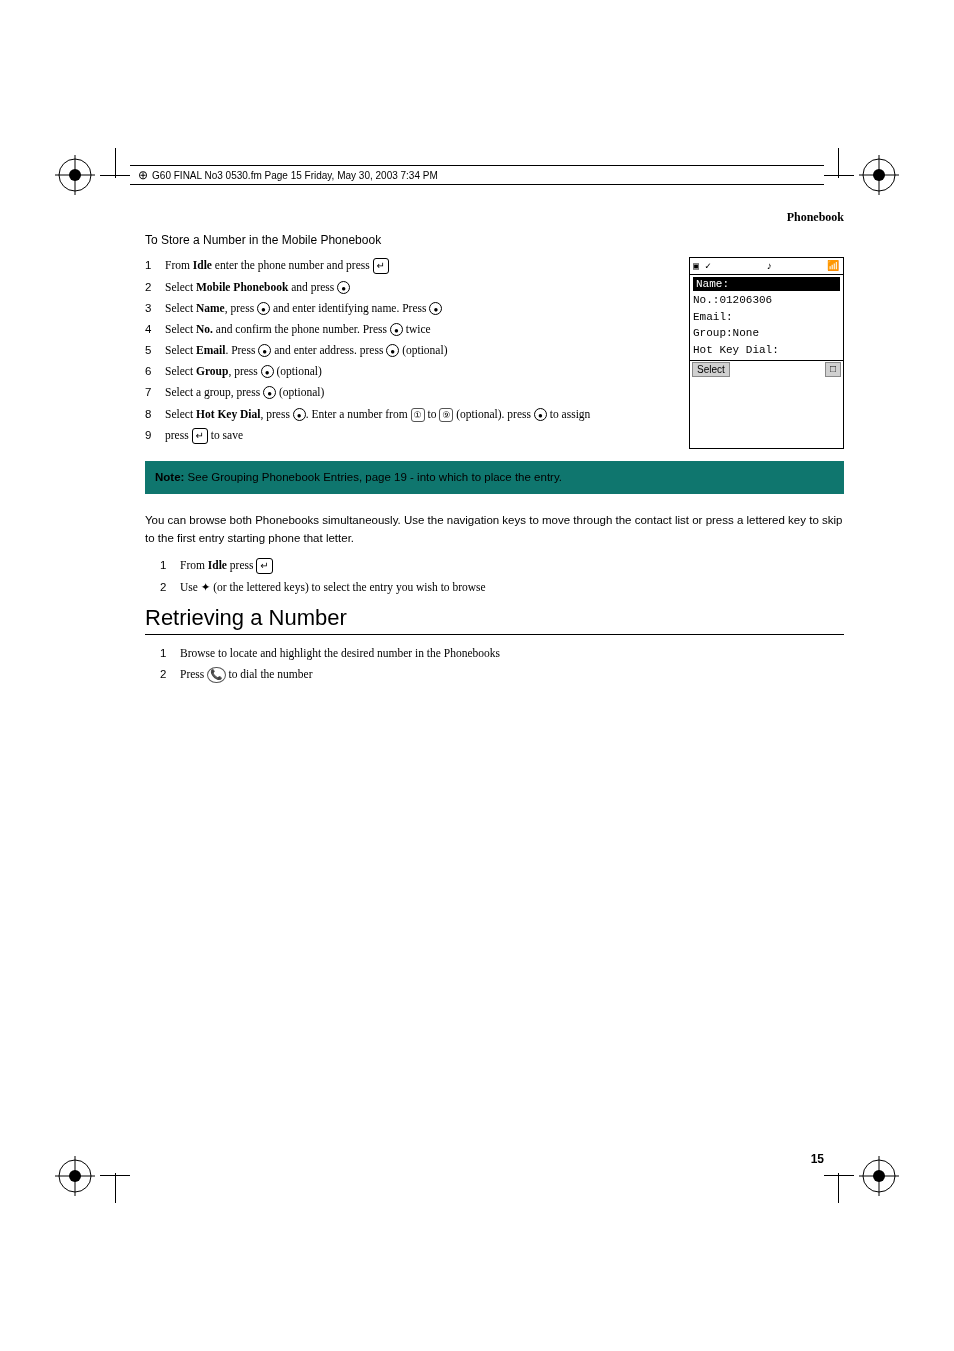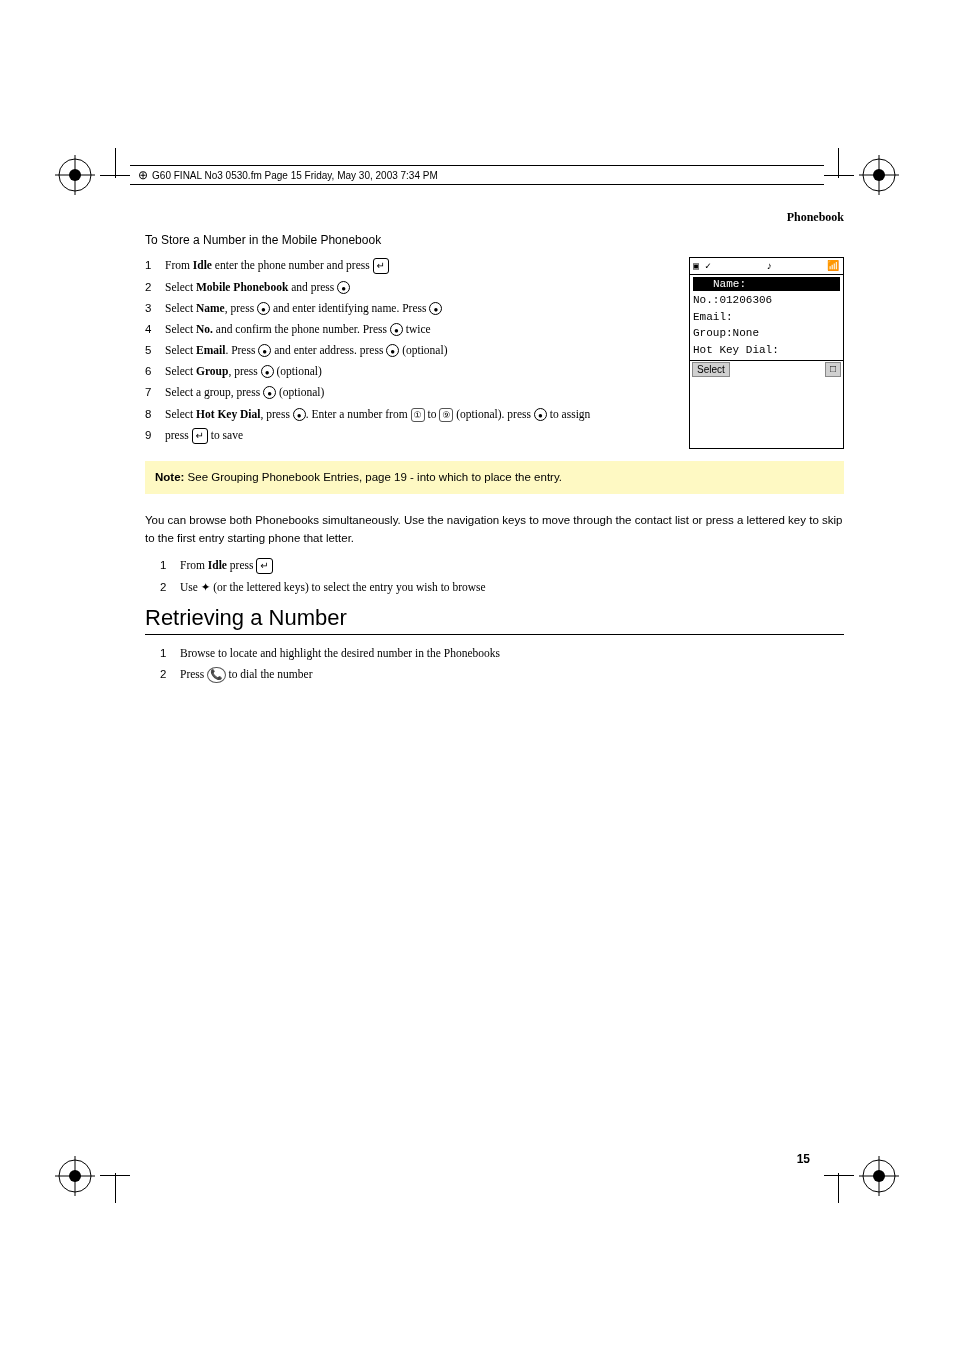--- a/index.html
+++ b/index.html
@@ -151,21 +151,21 @@
       font-size: 10px;
     }
 
     .phone-screen-body {
       padding: 2px 3px;
     }
 
     .phone-screen-name-row {
       background: #000;
       color: #fff;
-      padding: 1px 20px;
+      padding: 1px 3px;
       margin-bottom: 1px;
       font-size: 11px;
     }
 
     .phone-screen-line {
       font-size: 11px;
       line-height: 1.5;
       font-family: 'Courier New', Courier, monospace;
     }
 
@@ -180,21 +180,21 @@
     .phone-select-btn {
       border: 1px solid #888;
       background: #d0d0d0;
       font-size: 10px;
       padding: 1px 4px;
       font-family: Arial, sans-serif;
     }
 
     
     .note-box {
-      background: #fef9c3;
+      background: #0f766e;
       border: none;
       padding: 8px 10px;
       margin: 10px 0 18px 0;
       font-family: Arial, sans-serif;
       font-size: 11.5px;
       line-height: 1.5;
     }
 
     .note-box b {
       font-weight: bold;
@@ -215,21 +215,21 @@
       font-family: Arial, sans-serif;
       font-size: 11.5px;
       line-height: 1.5;
       margin-bottom: 10px;
     }
 
     
     .page-number {
       position: absolute;
       bottom: 185px;
-      right: 144px;
+      right: 130px;
       font-family: Arial, sans-serif;
       font-size: 12px;
       font-weight: bold;
       text-align: right;
     }
 
     
     .steps-indented {
       margin-left: 15px;
       margin-bottom: 10px;

